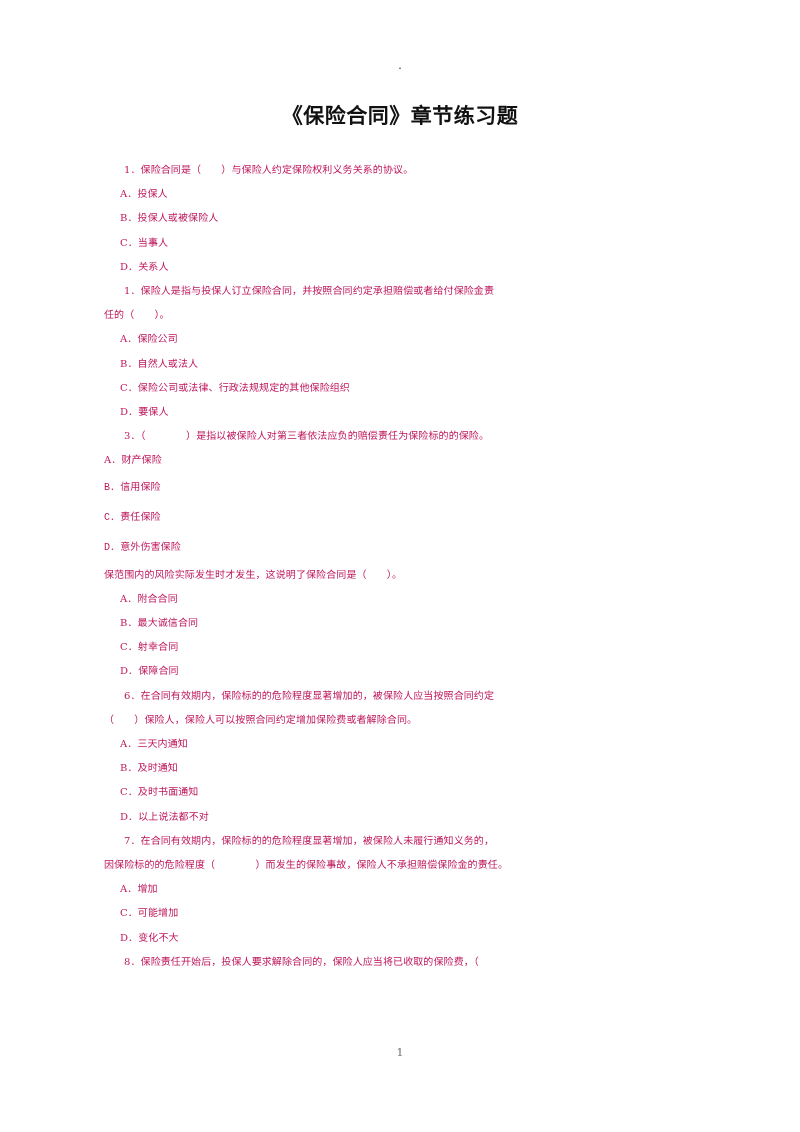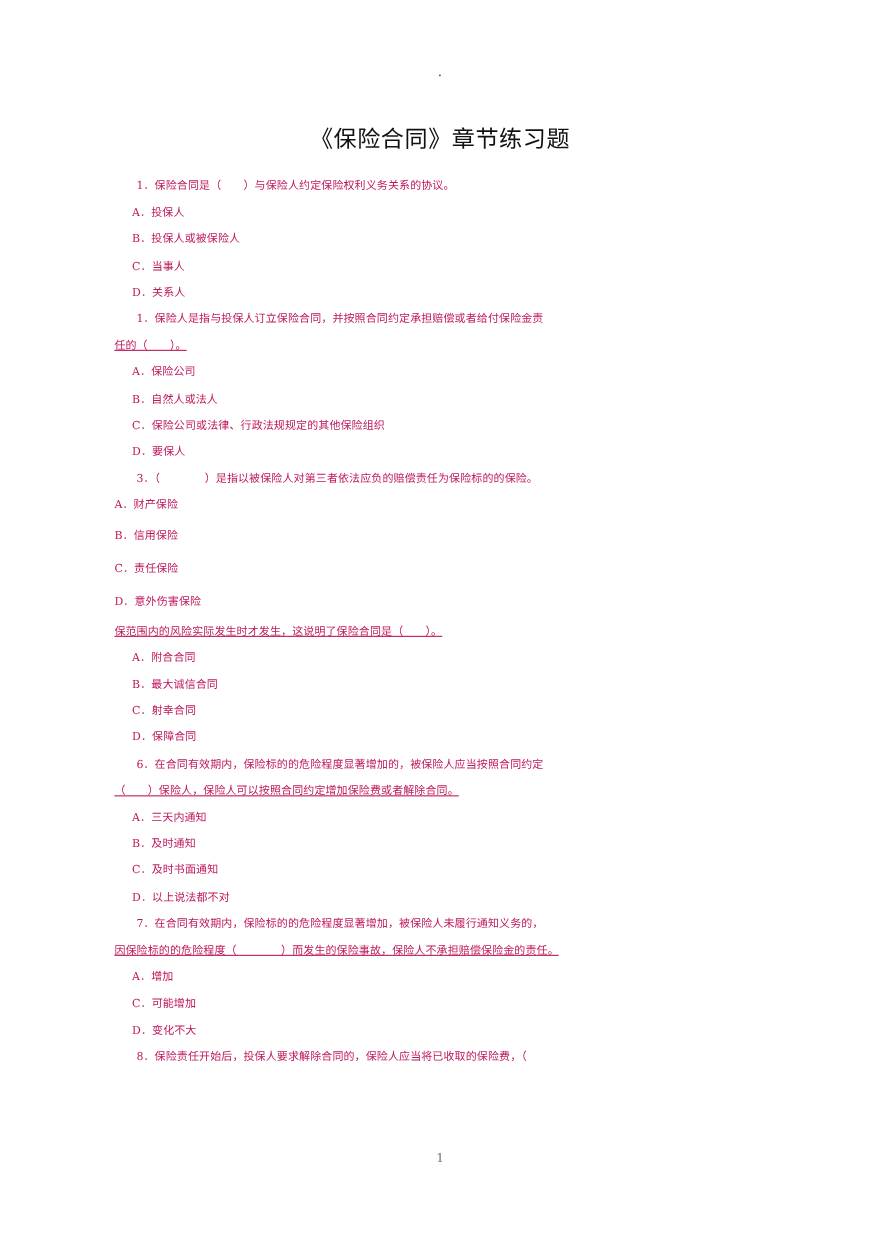--- a/index.html
+++ b/index.html
@@ -34,27 +34,27 @@
     text-align: center;
     font-size: 11px;
     line-height: 12px;
     color: #2b2b2b;
     letter-spacing: 0;
   }
 
   
   .doc-title {
     position: absolute;
-    top: 98px;
+    top: 87px;
     left: 0;
     width: 800px;
     text-align: center;
     font-size: 21px;
     line-height: 30px;
-    font-weight: normal;
+    font-weight: bold;
     letter-spacing: 0.5px;
     color: #111111;
   }
 
   
   .content {
     position: absolute;
     top: 158px;
     left: 104px;
     width: 592px;
@@ -70,33 +70,33 @@
     text-justify: inter-ideograph;
   }
 
   
   .q-line {
     text-indent: 2em;
   }
   
   .q-cont {
     text-indent: 0;
-    text-decoration: underline;
   }
   
   .opt {
     text-indent: 1.6em;
   }
   
   .opt-flush {
     text-indent: 0;
   }
   
   .opt-loose {
     line-height: 30px;
+    font-family: Liberation Mono, monospace;
   }
 
   
   .footer-page {
     position: absolute;
     top: 1046px;
     left: 0;
     width: 800px;
     text-align: center;
     font-size: 11px;

